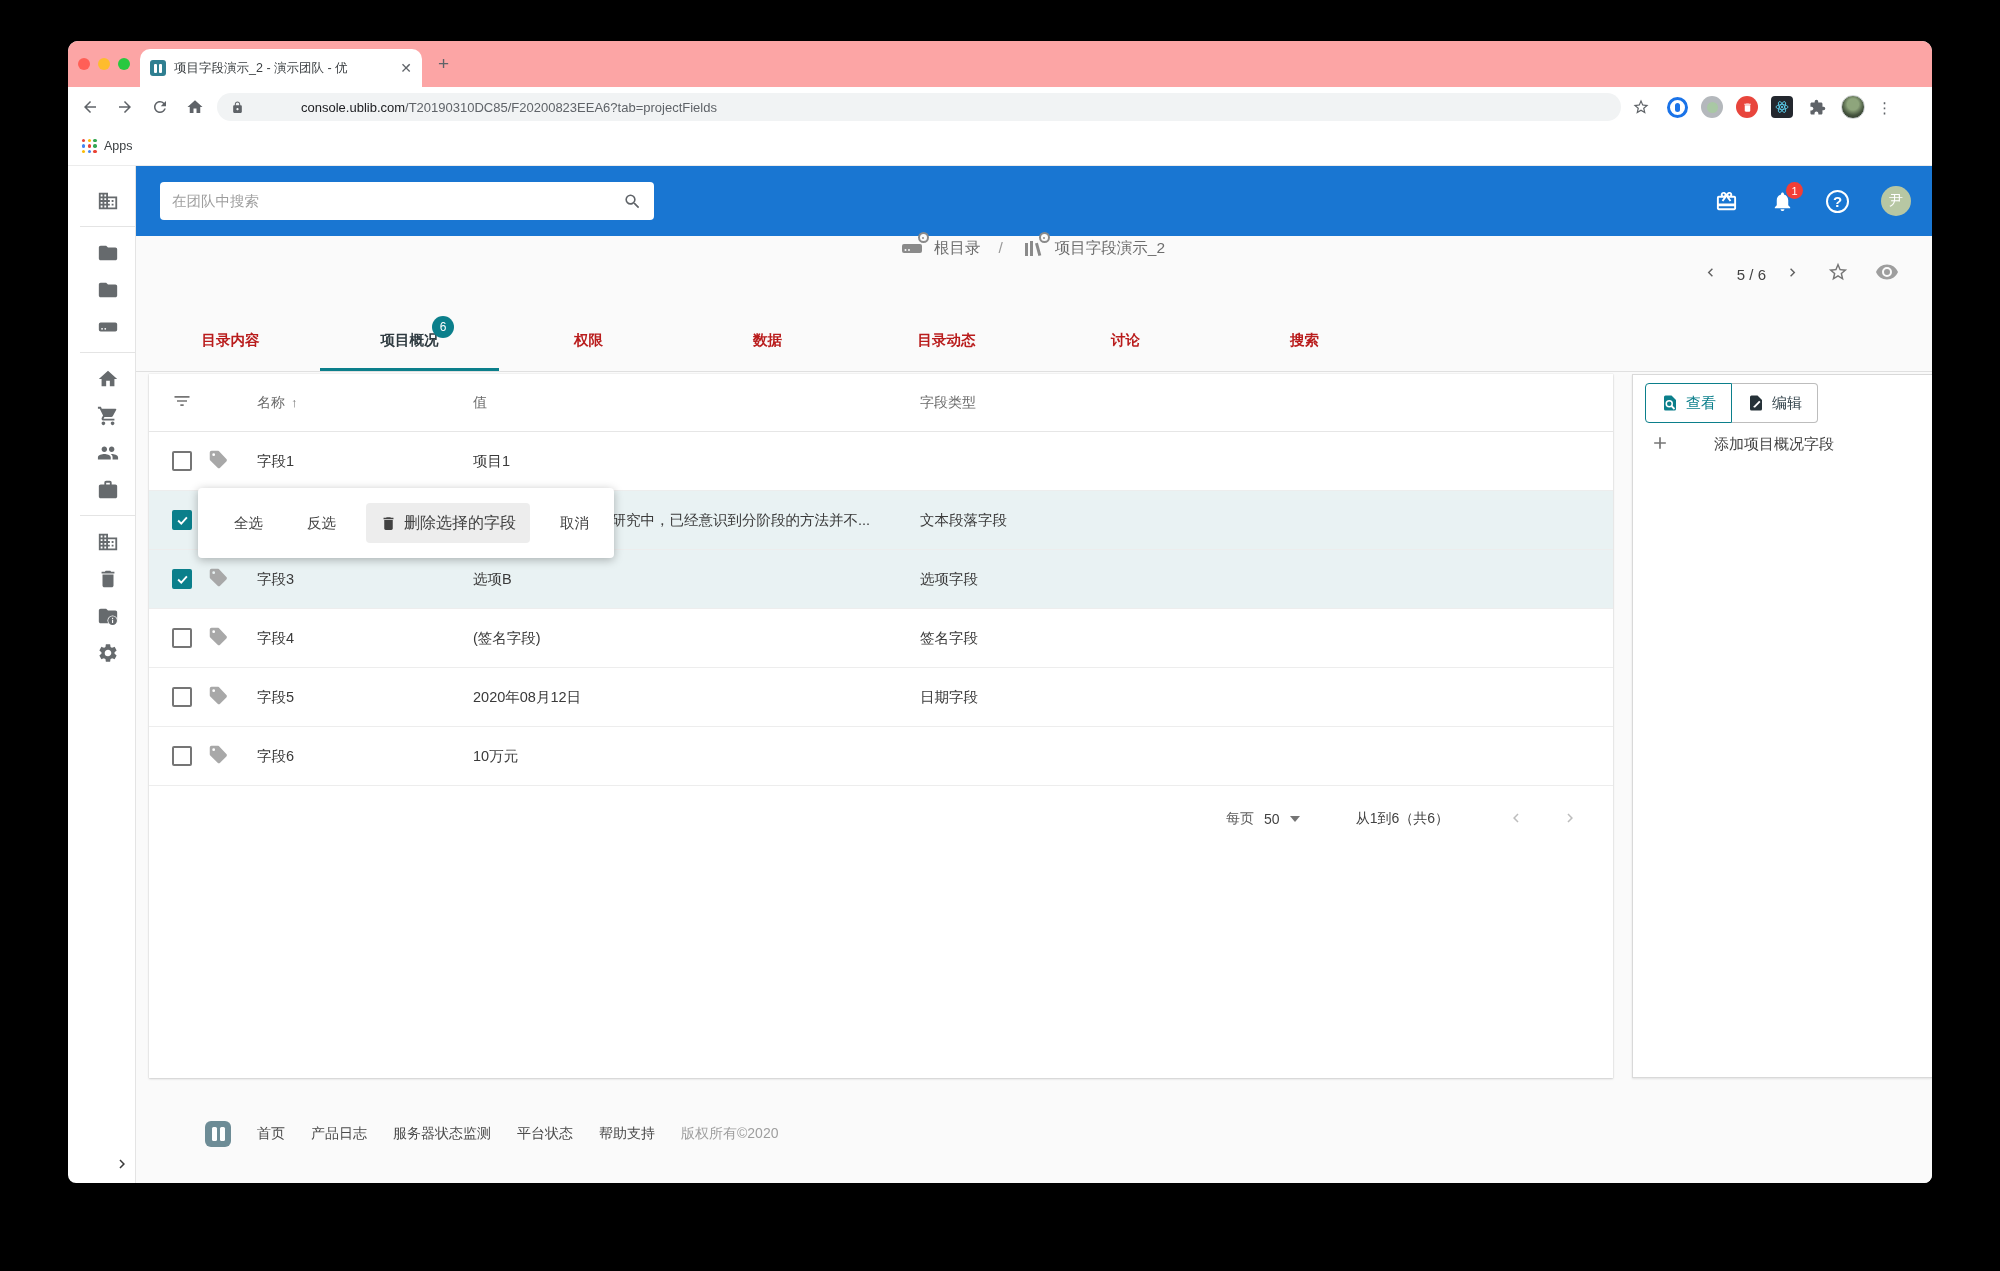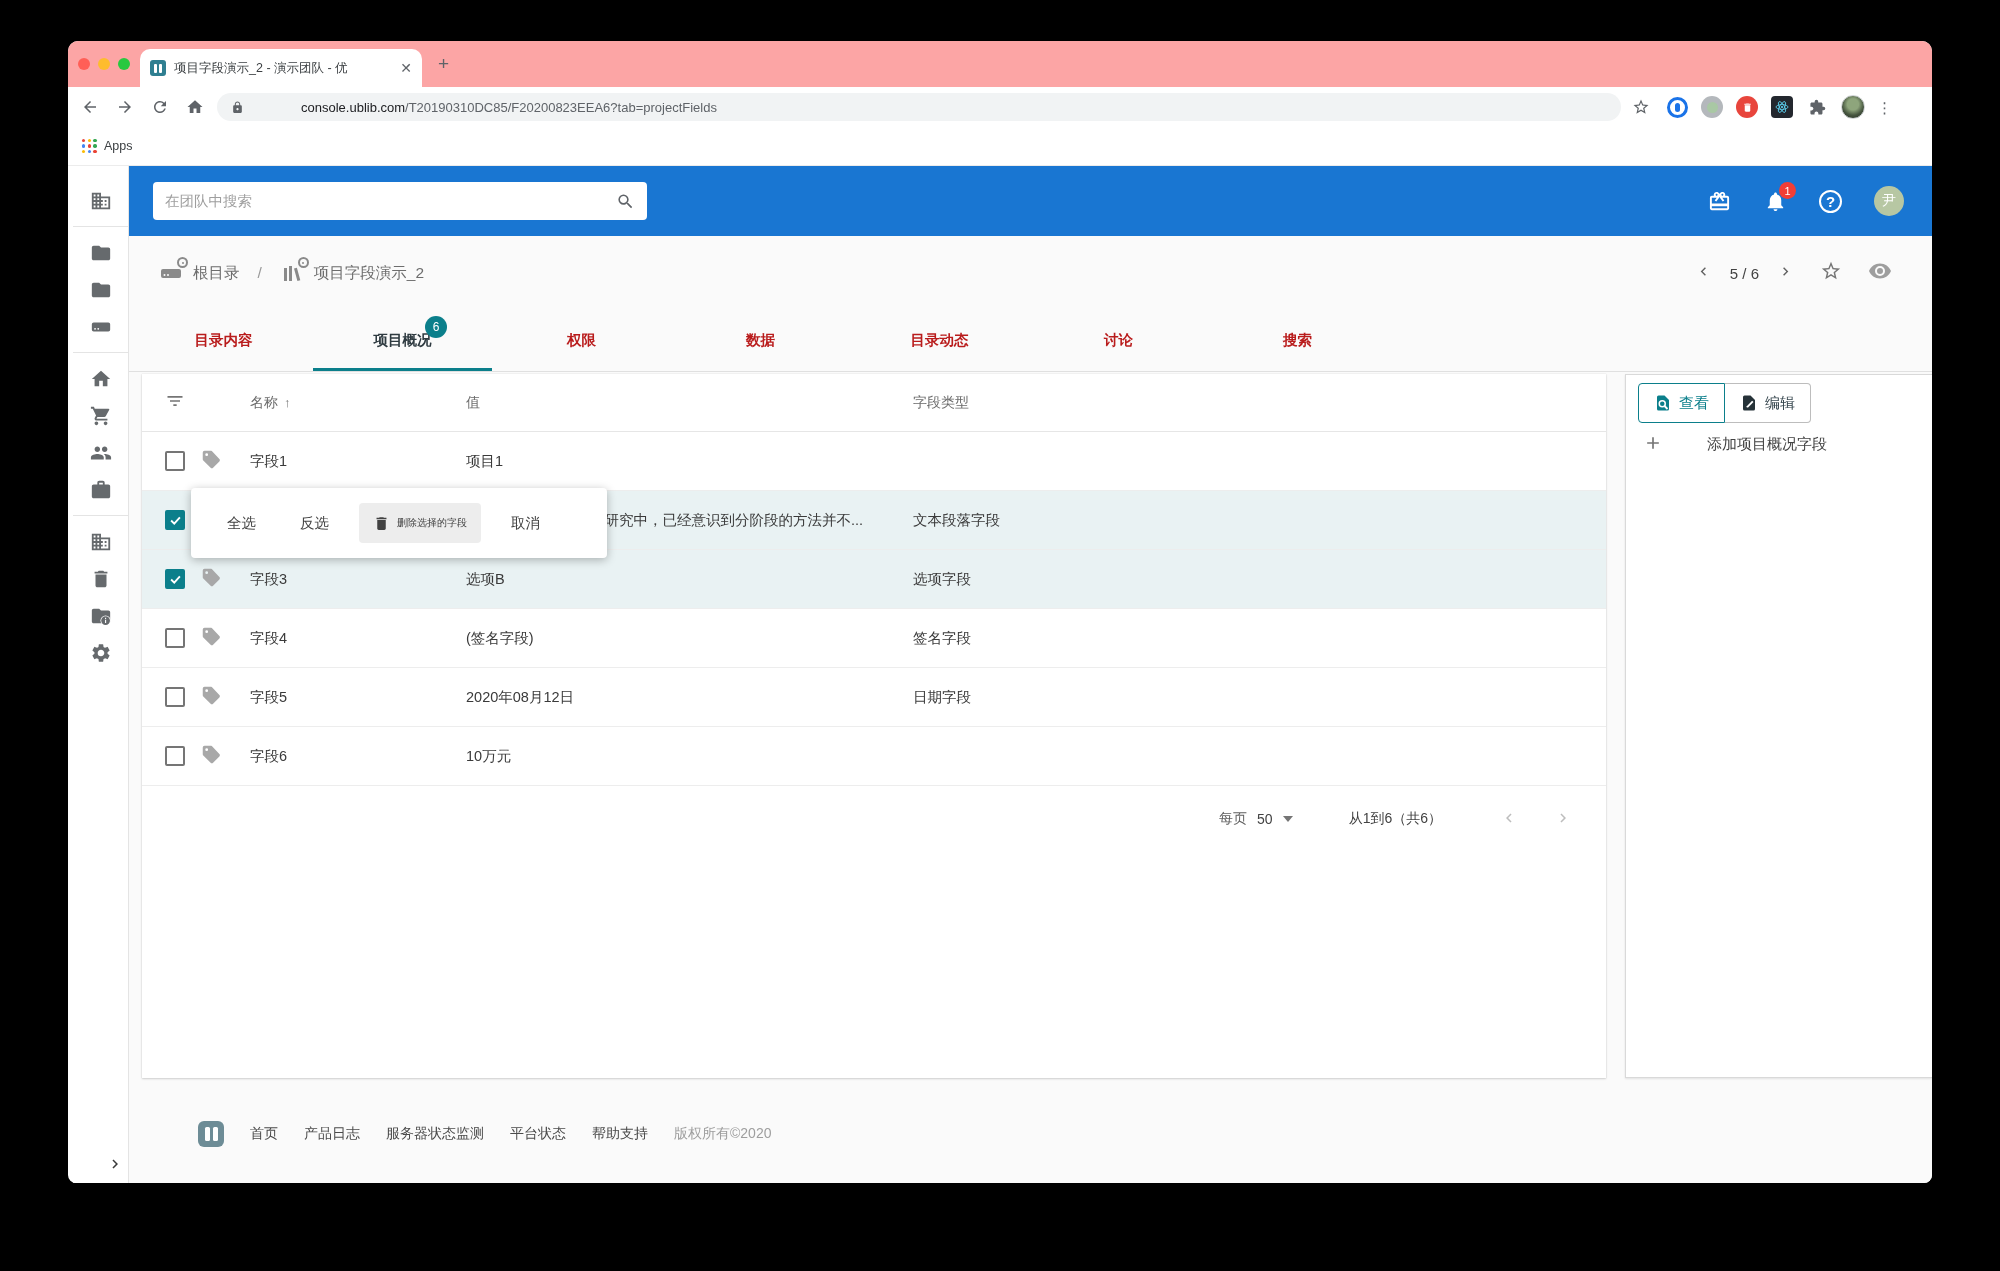--- a/index.html
+++ b/index.html
@@ -45,21 +45,21 @@
      background:radial-gradient(circle at 50% 38%, #8ea57c 0 32%, #46553f 62%, #232b22 100%); border:1px solid #d0d3d6; }
   .dots { color:#5f6368; font-size:15px; letter-spacing:0; margin:0 10px 0 12px; line-height:1; }
 
   .bookmarks { position:absolute; left:0; top:86px; width:100%; height:39px; background:#fff; border-bottom:1px solid #ececec;
                display:flex; align-items:center; padding-left:14px; }
   .appsgrid { width:15px; height:15px; display:grid; grid-template-columns:repeat(3,1fr); gap:2px; }
   .appsgrid i { width:3.4px; height:3.4px; border-radius:50%; }
   .bm-label { margin-left:7px; font-size:12.5px; color:#3c4043; }
 
   
-  .app { position:absolute; left:5px; top:125px; width:100%; height:1017px; background:#fafafa; }
+  .app { position:absolute; left:12px; top:125px; width:100%; height:1017px; background:#fafafa; }
   .sidebar { position:absolute; left:0; top:0; width:56px; height:100%; background:#fff; border-right:1px solid #e4e4e4;
              display:flex; flex-direction:column; align-items:center; padding-top:16px; }
   .sb-ic { width:24px; height:24px; margin:6.5px 0; display:flex; align-items:center; justify-content:center; flex:none; }
   .sb-ic svg { width:22px; height:22px; fill:#666a6d; }
   .sb-div { width:56px; height:1px; background:#e4e4e4; margin:7px 0; flex:none; }
   .sb-expand { position:absolute; left:33px; bottom:6px; }
   .sb-expand svg { width:18px; height:18px; fill:#3a3a3a; }
 
   .main { position:absolute; left:56px; top:0; width:1808px; height:100%; }
 
@@ -71,21 +71,21 @@
   .appbar-icons { margin-left:auto; display:flex; align-items:center; gap:32px; }
   .ab-ic { position:relative; width:24px; height:24px; display:flex; align-items:center; justify-content:center; }
   .ab-ic svg { width:23px; height:23px; fill:#fff; }
   .badge-red { position:absolute; top:-7px; right:-9px; min-width:17px; height:17px; border-radius:9px; background:#f23e36;
                color:#fff; font-size:11px; display:flex; align-items:center; justify-content:center; padding:0 3px; }
   .ab-help { width:23px; height:23px; border-radius:50%; border:2px solid #fff; color:#fff; font-size:15px; font-weight:bold;
              display:flex; align-items:center; justify-content:center; }
   .ab-avatar { width:30px; height:30px; border-radius:50%; background:#b7c7a3; color:#fff; font-size:14px;
                display:flex; align-items:center; justify-content:center; }
 
-  .crumbrow { height:74px; display:flex; align-items:center; padding:0 45px 0 30px; color:#6d6d6d; }
+  .crumbrow { height:74px; display:flex; align-items:center; padding:0 45px 0 30px; color:#6d6d6d;flex-direction:column; }
   .crumb { display:flex; align-items:center; gap:8px; font-size:15.5px; }
   .crumb .bicon { position:relative; width:26px; height:24px; }
   .crumb .bicon svg { width:24px; height:24px; fill:#8a8a8a; }
   .minibadge { position:absolute; top:-4px; right:-3px; width:11px; height:11px; border-radius:50%;
                border:2px solid #8a8a8a; background:#fafafa; }
   .minibadge i { position:absolute; left:2.5px; top:2.5px; width:2px; height:2px; border-radius:50%; background:#8a8a8a; }
   .crumb .sep { margin:0 10px; color:#9a9a9a; }
   .crumb-right { margin-left:auto; display:flex; align-items:center; gap:26px; color:#5f6368; }
   .pager-nav { display:flex; align-items:center; gap:18px; font-size:15px; color:#424242; }
   .chev svg { width:17px; height:17px; fill:#616161; }
@@ -120,21 +120,21 @@
           align-items:center; justify-content:center; }
   .trow.selected .cbox, .cbox.checked { background:#0b7f8b; border-color:#0b7f8b; }
   .cbox svg { width:15px; height:15px; }
   .trow.r2 .c-val { padding-left:124px; }
 
   .selpopup { position:absolute; left:49px; top:114px; width:416px; height:70px; background:#fff; border-radius:4px;
               box-shadow:0 2px 10px rgba(0,0,0,.28); display:flex; align-items:center; padding-left:36px; gap:30px;
               font-size:14.5px; color:#424242; z-index:5; }
   .selpopup .sp-item { white-space:nowrap; }
   .sp-delete { height:40px; background:#ededed; border-radius:4px; border:none; display:flex; align-items:center;
-               gap:7px; padding:0 14px; font-size:10px; color:#424242; font-family:"Liberation Sans",sans-serif; }
+               gap:7px; padding:0 14px; font-size:16px; color:#424242; font-family:"Liberation Sans",sans-serif; }
   .sp-delete svg { width:17px; height:17px; fill:#424242; }
 
   .pagerow { position:absolute; left:0; top:419px; width:100%; height:52px; display:flex; align-items:center;
              justify-content:flex-end; padding-right:34px; font-size:14px; color:#616161; gap:0; }
   .perpage { display:flex; align-items:center; gap:10px; }
   .caret { width:0; height:0; border-left:5px solid transparent; border-right:5px solid transparent; border-top:6px solid #757575; }
   .rangetxt { margin-left:56px; color:#424242; }
   .pg-chev { margin-left:58px; } .pg-chev svg { width:18px; height:18px; fill:#bdbdbd; }
   .pg-chev.next { margin-left:36px; }
 

